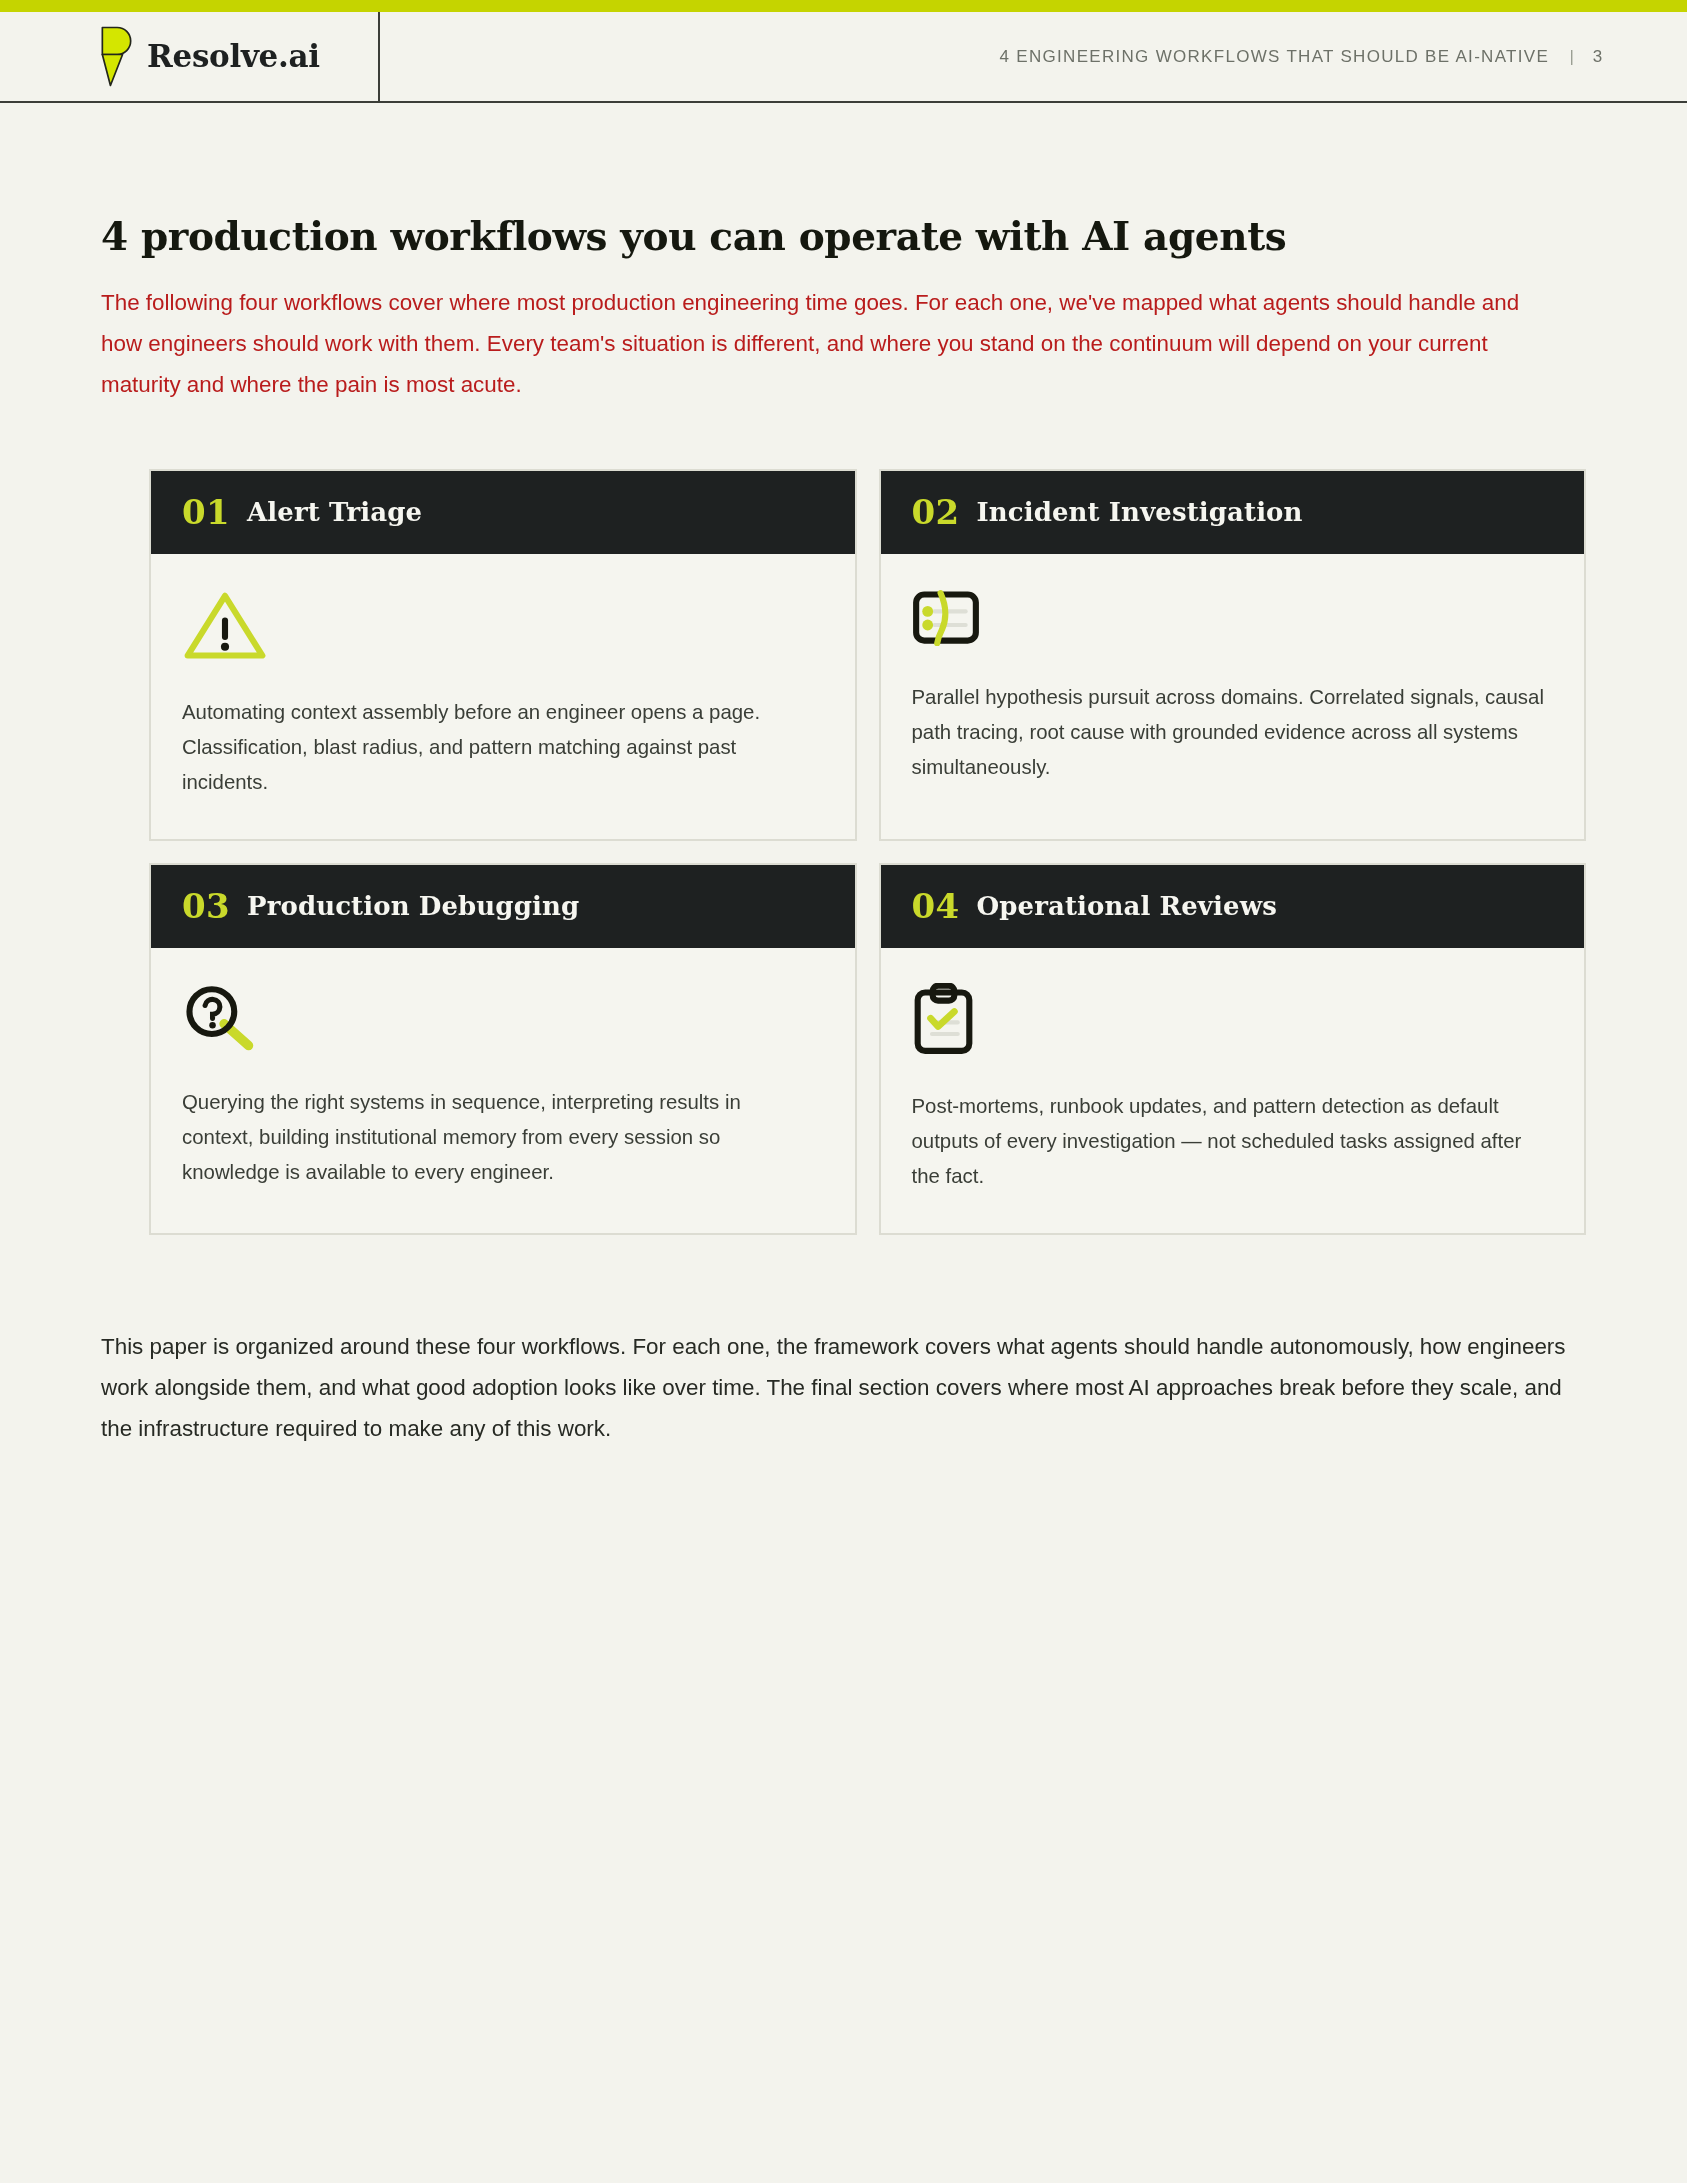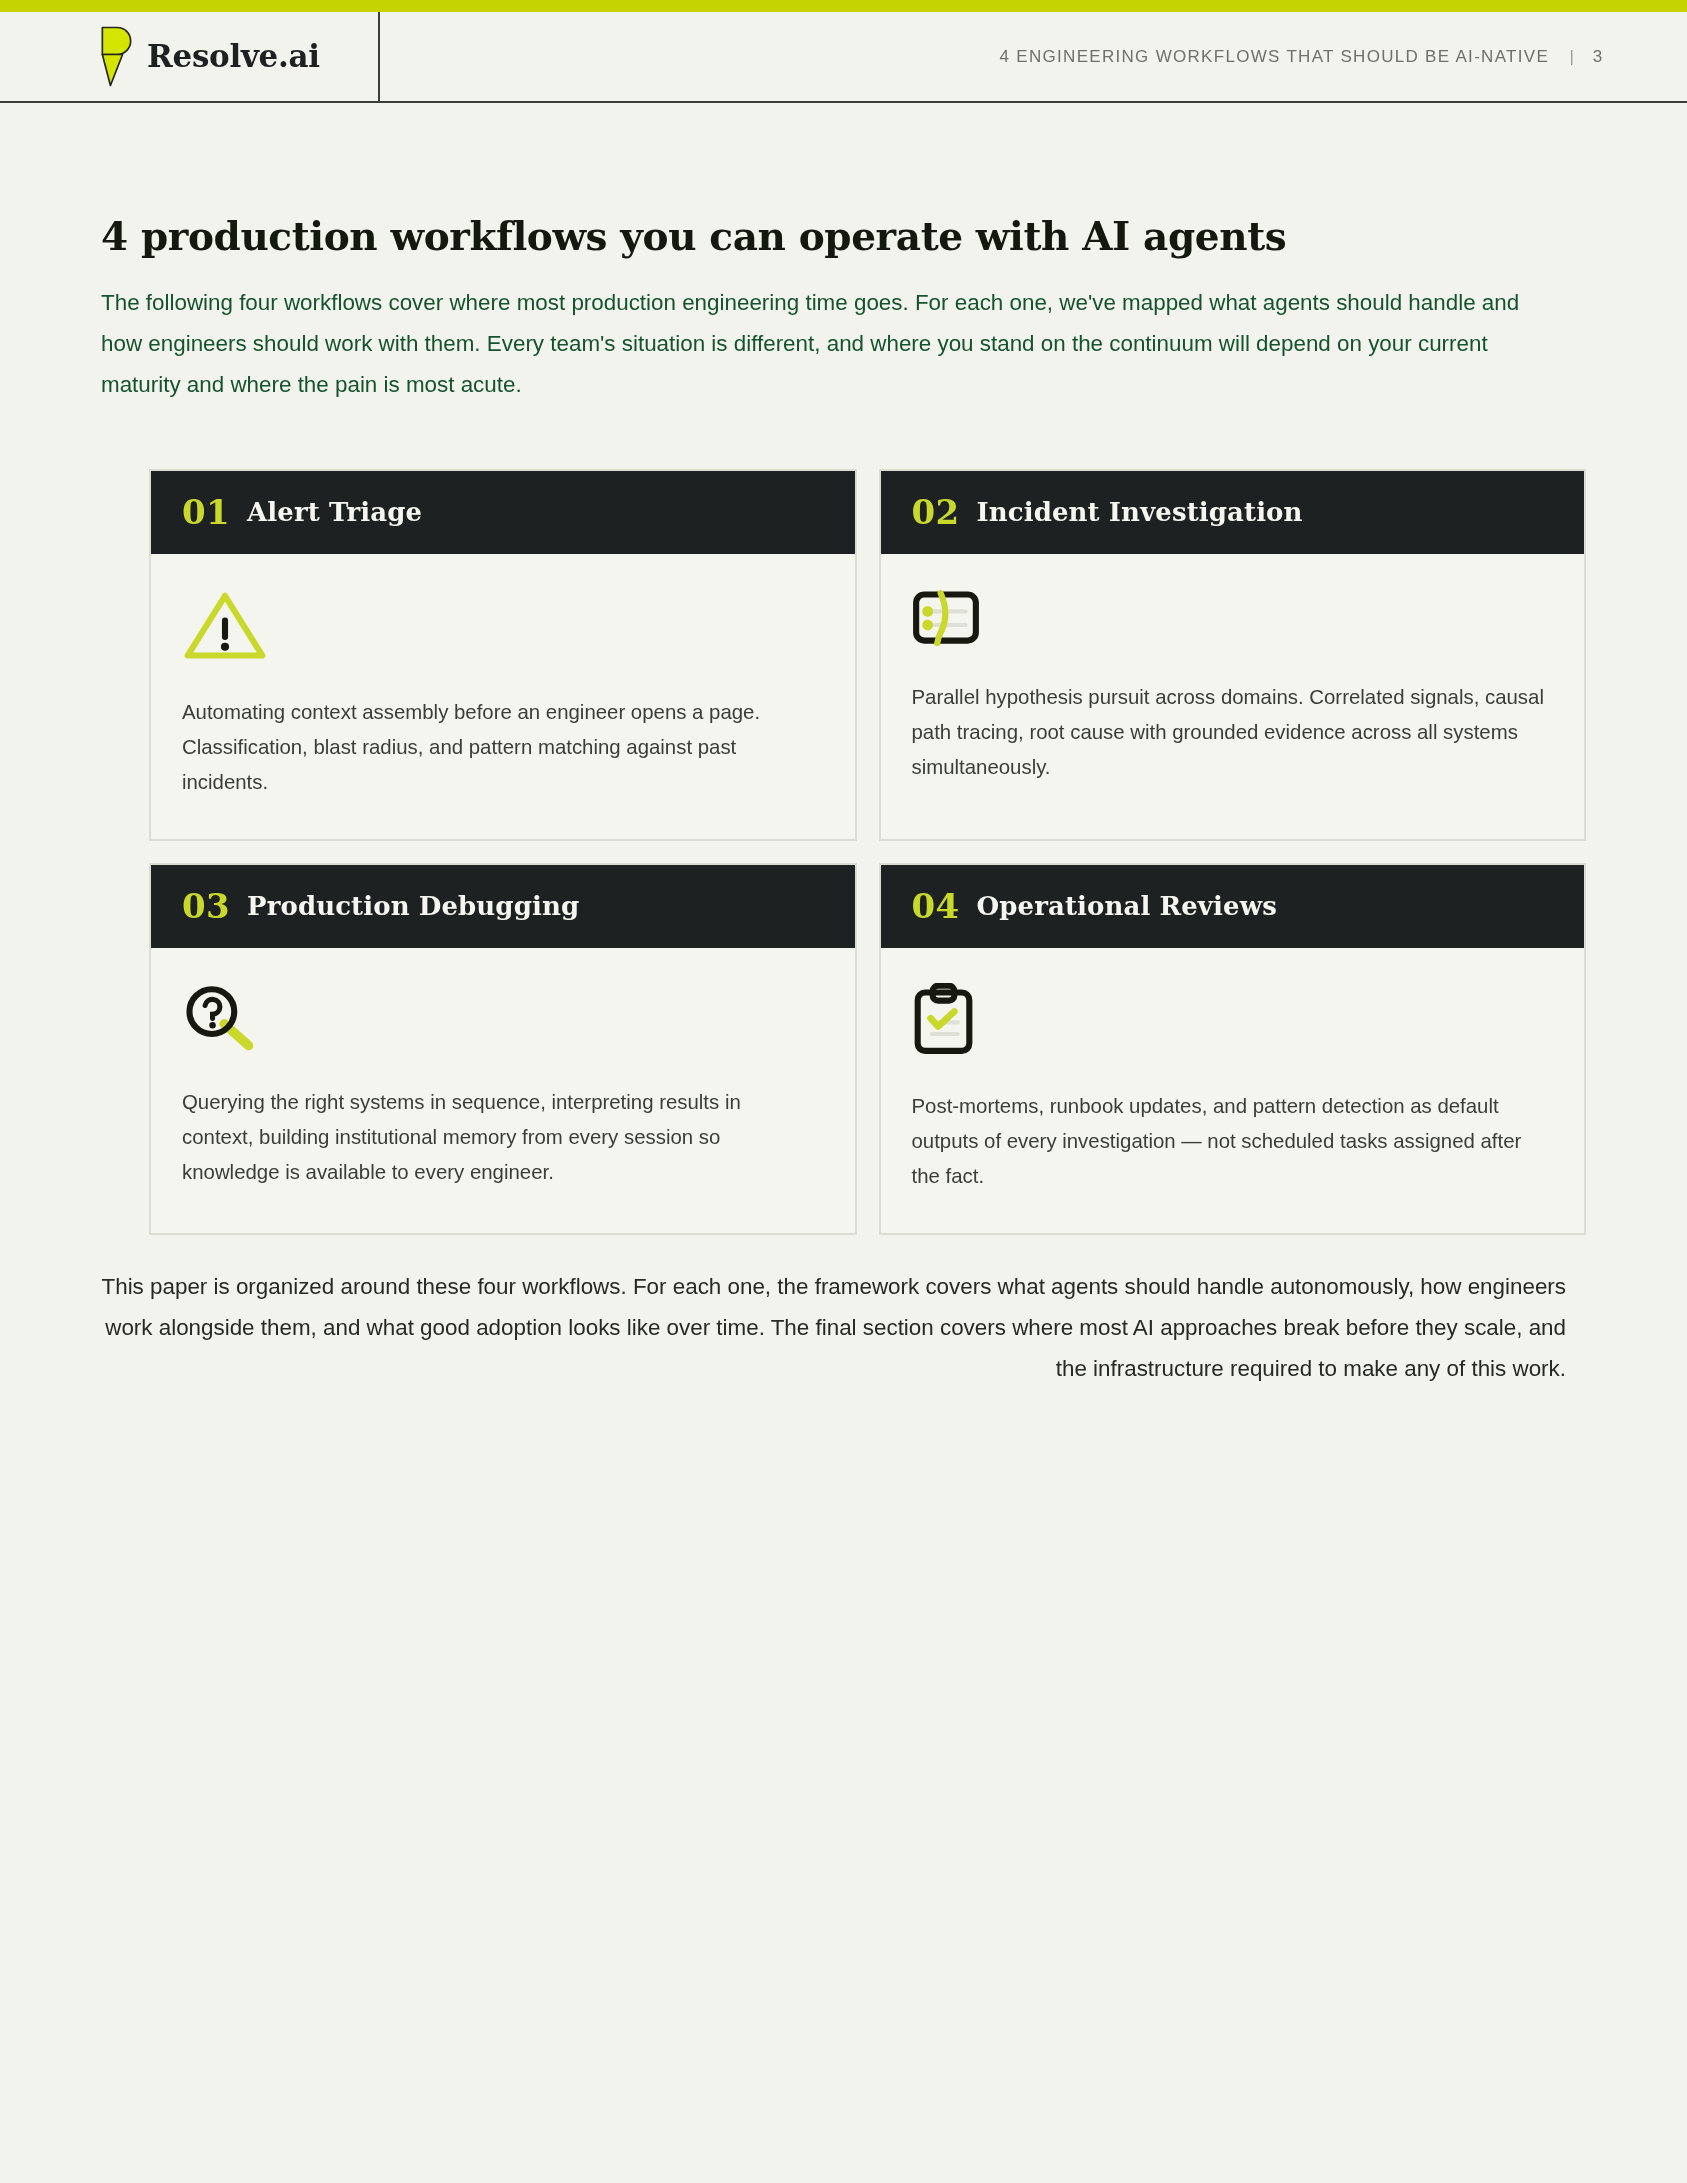--- a/index.html
+++ b/index.html
@@ -98,21 +98,21 @@
     font-weight: 700;
     letter-spacing: -0.4px;
     color: #15180f;
     margin-top: 112px;
     line-height: 1.12;
   }
 
   .body-paragraph {
     font-size: 22.4px;
     line-height: 1.82;
-    color: #14532d;
+    color: #b91c1c;
     margin-top: 24.5px;
     max-width: 1465px;
   }
 
   
   .card-grid {
     margin-top: 63px;
     display: grid;
     grid-template-columns: 1fr 1fr;
     gap: 0 22px;
@@ -171,23 +171,22 @@
 
   
   .card-grid .wf-card.row2 {
     margin-top: 22px;
   }
 
   .closing-paragraph {
     font-size: 22.4px;
     line-height: 1.82;
     color: #272a24;
-    margin-top: 32px;
+    margin-top: 92px;
     max-width: 1465px;
-    text-align: right;
   }
 </style>
 </head>
 <body>
 
 <div class="top-bar"></div>
 
 <div class="page-header">
 
   <div class="brand-block">

